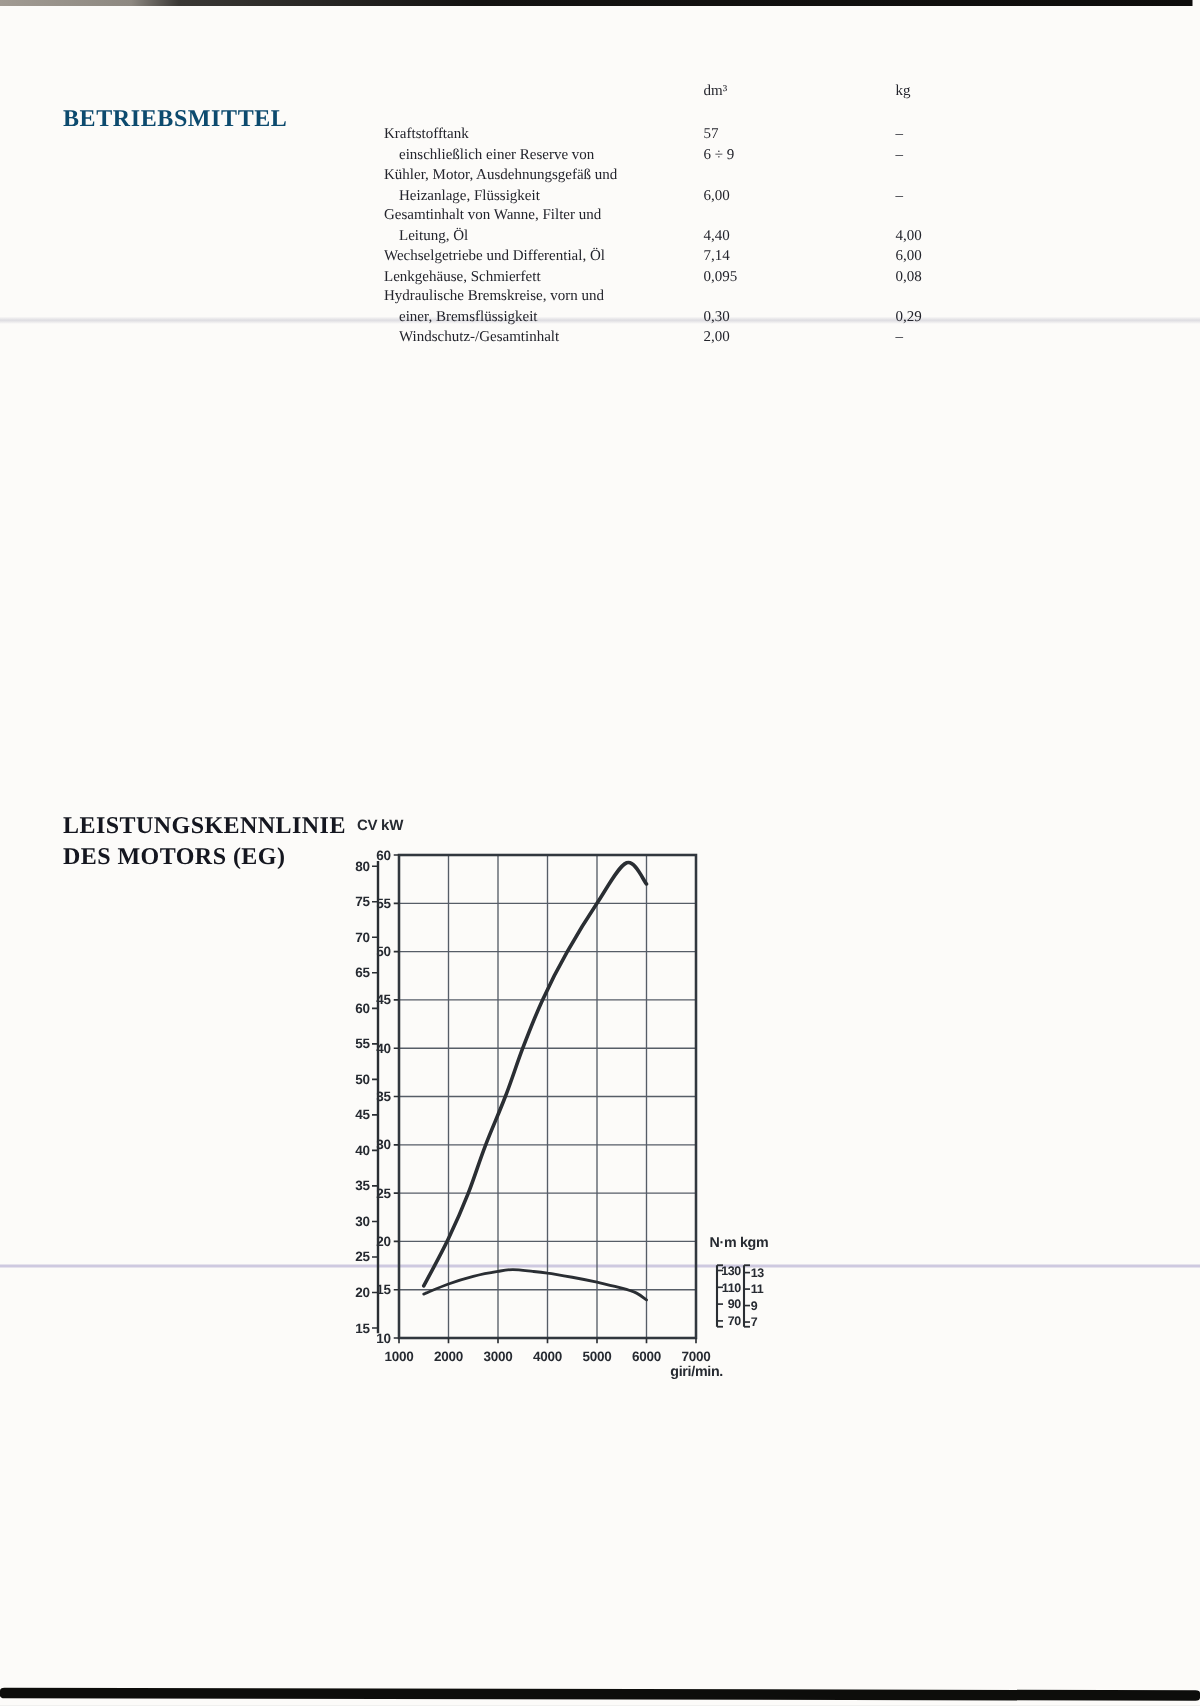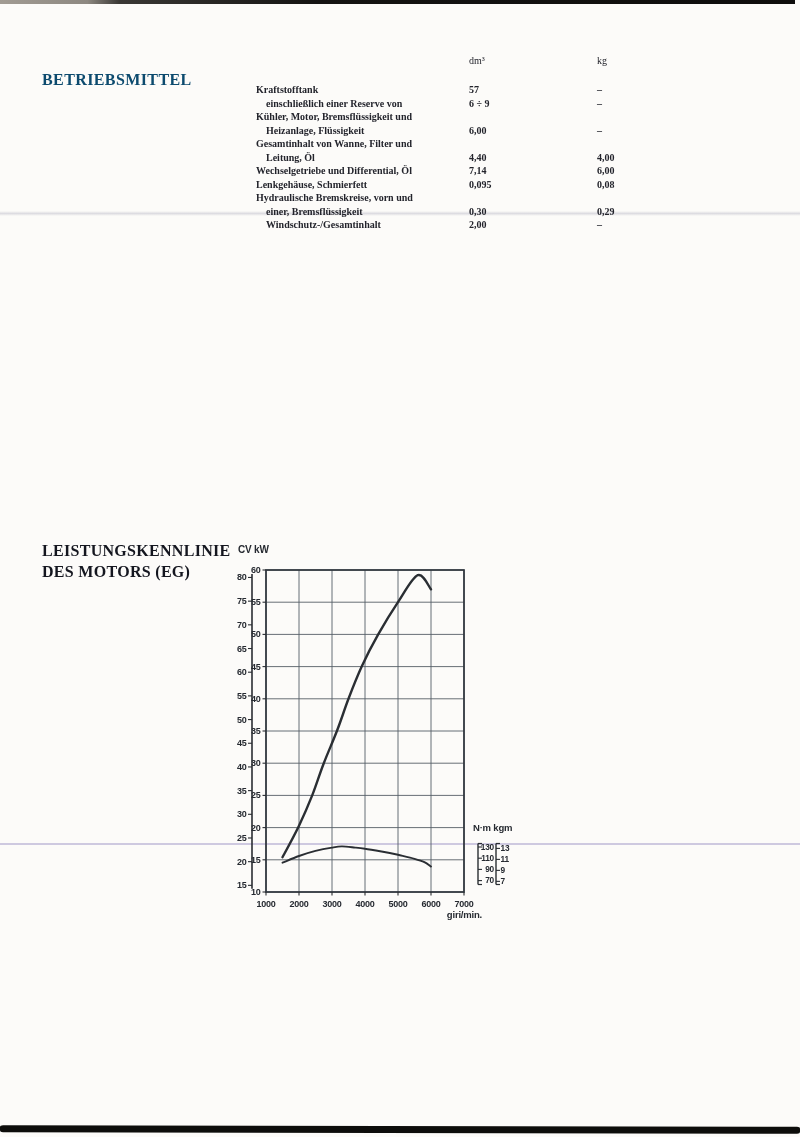--- a/index.html
+++ b/index.html
@@ -27,21 +27,21 @@
   }
   .lk-heading {
     position:absolute; left:42px; top:541px; margin:0; width:205px;
     font-size:16px; font-weight:bold; letter-spacing:0.3px; line-height:20.5px; color:#14161f;
   }
   .bm-table {
     position:absolute; left:256px; top:55px; width:440px;
     font-size:10px; color:#23242c;
   }
   .bm-head { position:relative; height:14px; }
-  .bm-rows { position:absolute; top:28px; left:0; width:440px;font-weight:bold; }
+  .bm-rows { position:absolute; top:28px; left:0; width:440px; }
   .bm-row { position:relative; height:13.5px; line-height:13.5px; white-space:nowrap; }
   .bm-row .lab.indent { padding-left:10px; }
   .val { position:absolute; top:0; }
   .v-dm3 { left:213px; }
   .v-kg  { left:341px; }
 
   #chart-svg { position:absolute; left:225px; top:536px; width:345px; height:394px; }
   #chart-svg text { font-family:"Liberation Sans", sans-serif; font-weight:700; fill:#262a31; }
 </style>
 </head>
@@ -55,21 +55,21 @@
   <h1 class="bm-heading">BETRIEBSMITTEL</h1>
 
   <div class="bm-table">
     <div class="bm-head">
       <span class="val v-dm3">dm³</span>
       <span class="val v-kg">kg</span>
     </div>
     <div class="bm-rows">
         <div class="bm-row"><span class="lab">Kraftstofftank</span><span class="val v-dm3">57</span><span class="val v-kg">–</span></div>
         <div class="bm-row"><span class="lab indent">einschließlich einer Reserve von</span><span class="val v-dm3">6 ÷ 9</span><span class="val v-kg">–</span></div>
-        <div class="bm-row"><span class="lab">Kühler, Motor, Bremsflüssigkeit und</span><span class="val v-dm3"></span><span class="val v-kg"></span></div>
+        <div class="bm-row"><span class="lab">Kühler, Motor, Ausdehnungsgefäß und</span><span class="val v-dm3"></span><span class="val v-kg"></span></div>
         <div class="bm-row"><span class="lab indent">Heizanlage, Flüssigkeit</span><span class="val v-dm3">6,00</span><span class="val v-kg">–</span></div>
         <div class="bm-row"><span class="lab">Gesamtinhalt von Wanne, Filter und</span><span class="val v-dm3"></span><span class="val v-kg"></span></div>
         <div class="bm-row"><span class="lab indent">Leitung, Öl</span><span class="val v-dm3">4,40</span><span class="val v-kg">4,00</span></div>
         <div class="bm-row"><span class="lab">Wechselgetriebe und Differential, Öl</span><span class="val v-dm3">7,14</span><span class="val v-kg">6,00</span></div>
         <div class="bm-row"><span class="lab">Lenkgehäuse, Schmierfett</span><span class="val v-dm3">0,095</span><span class="val v-kg">0,08</span></div>
         <div class="bm-row"><span class="lab">Hydraulische Bremskreise, vorn und</span><span class="val v-dm3"></span><span class="val v-kg"></span></div>
         <div class="bm-row"><span class="lab indent">einer, Bremsflüssigkeit</span><span class="val v-dm3">0,30</span><span class="val v-kg">0,29</span></div>
         <div class="bm-row"><span class="lab indent">Windschutz-/Gesamtinhalt</span><span class="val v-dm3">2,00</span><span class="val v-kg">–</span></div>
       </div>
   </div>

